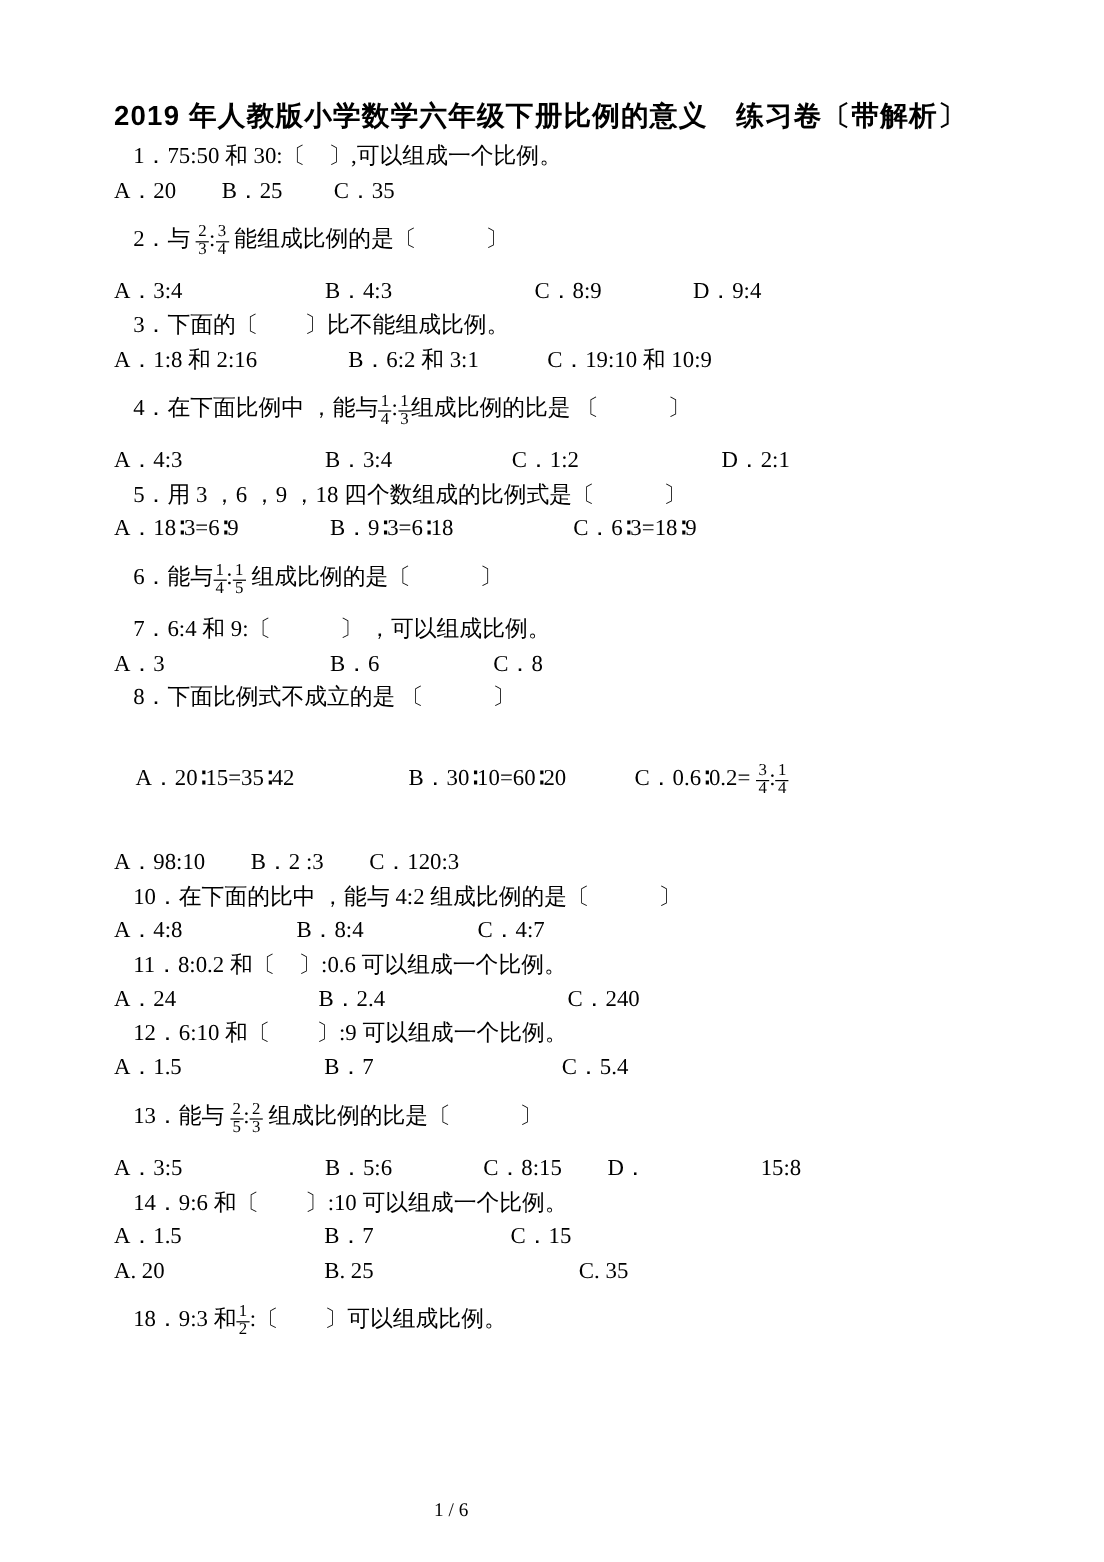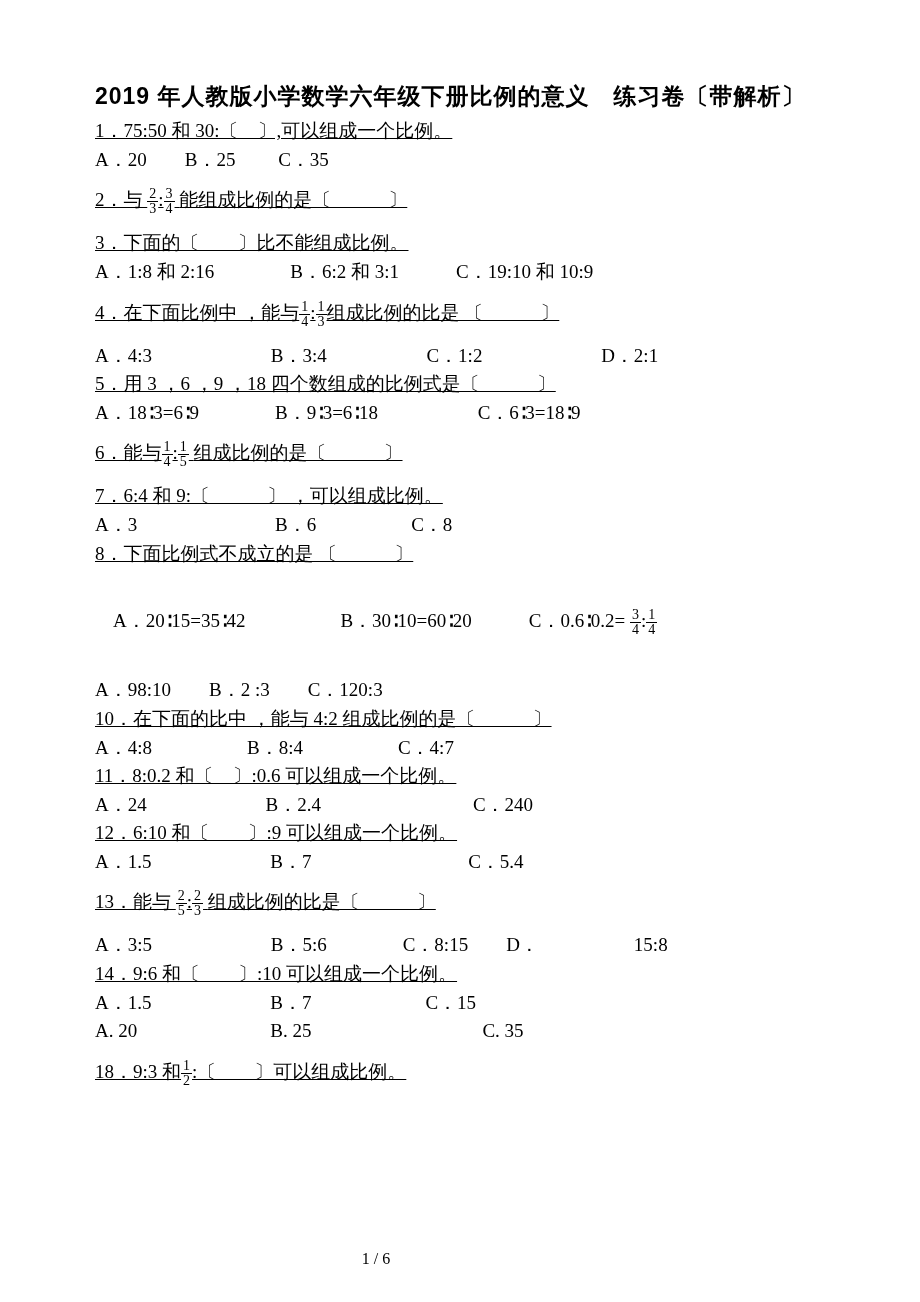--- a/index.html
+++ b/index.html
@@ -18,21 +18,21 @@
   .page {
     padding: 80px 95px 20px 95px;
   }
   .title {
     font-family: "SimHei", "黑体", sans-serif;
     font-weight: bold;
     font-size: 23px;
     margin-bottom: 6px;
     letter-spacing: 1px;
   }
-  .line { margin: 2px 0; text-decoration: underline; }
+  .line { margin: 2px 16px; }
   .opts { white-space: pre; margin: 2px 0; }
   .footer {
     position: absolute;
     bottom: 32px;
     width: 752px;
     text-align: center;
     font-size: 16px;
   }
   .frac {
     display: inline-block;
@@ -55,20 +55,21 @@
   <div class="line">1．75:50 和 30:〔　〕,可以组成一个比例。</div>
   <div class="opts">A．20　　B．25　　 C．35</div>
   <div class="gap-s"></div>
 
   <div class="line">
     <span>2．与 </span>
     <span class="frac"><span class="num">2</span><span class="den">3</span></span><span>:</span><span class="frac"><span class="num">3</span><span class="den">4</span></span>
     <span> 能组成比例的是〔　　　〕</span>
   </div>
   <div class="gap-s"></div>
+  <div class="opts">A．3:4　　　　　　 B．4:3　　　　　　 C．8:9　　　　D．9:4</div>
 
   <div class="line">3．下面的〔　　〕比不能组成比例。</div>
   <div class="opts">A．1:8 和 2:16　　　　B．6:2 和 3:1　　　C．19:10 和 10:9</div>
   <div class="gap-s"></div>
 
   <div class="line">
     <span>4．在下面比例中 ，能与</span><span class="frac"><span class="num">1</span><span class="den">4</span></span><span>:</span><span class="frac"><span class="num">1</span><span class="den">3</span></span><span>组成比例的比是 〔　　　〕</span>
   </div>
   <div class="gap-s"></div>
   <div class="opts">A．4:3　　　　　　 B．3:4　　　　　 C．1:2　　　　　　 D．2:1</div>

